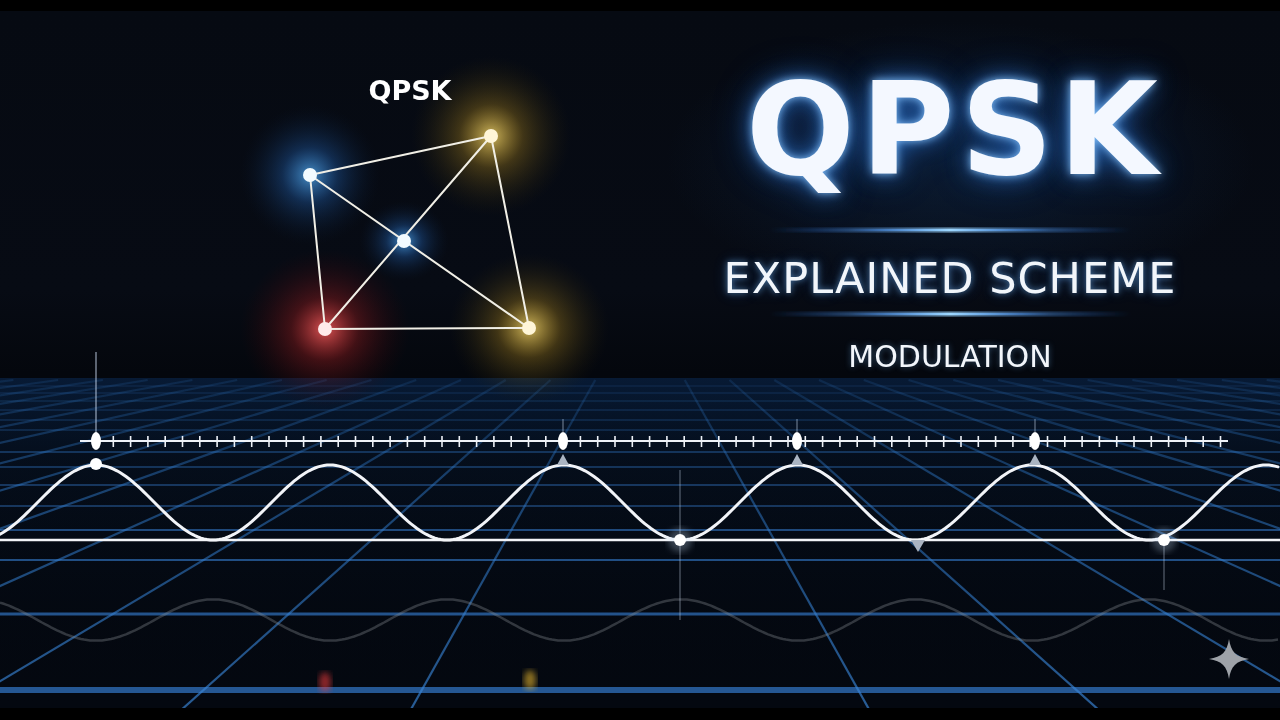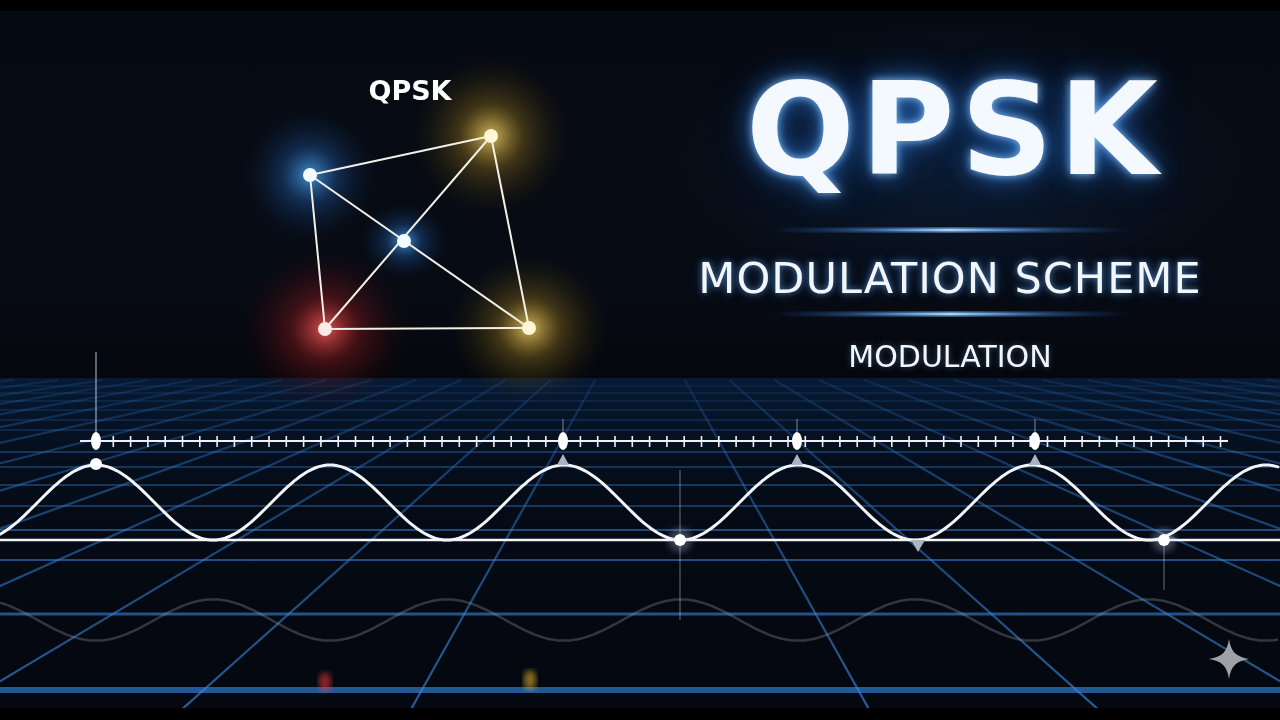--- a/index.html
+++ b/index.html
@@ -263,21 +263,21 @@
           <circle cx="680" cy="540" r="6" fill="#ffffff"></circle>
           <circle cx="1164" cy="540" r="12" fill="#cfe6ff" fill-opacity="0.25" filter="url(#blur4)"></circle>
           <circle cx="1164" cy="540" r="6" fill="#ffffff"></circle>
         </g>
 
       <path d="M911 540 L925 540 L918 552 Z" fill="#aab4c2"></path>
     </svg>
 
     <div class="constel-label" style="top:66px;">QPSK</div>
     <div class="title-big" style="top:55px;">QPSK</div>
-    <div class="title-sub" style="top:246px;">MODULATION SCHEME</div>
+    <div class="title-sub" style="top:246px;">EXPLAINED SCHEME</div>
     <div class="title-expl" style="top:331px;">MODULATION</div>
 
     <svg class="sparkle" viewBox="0 0 44 44" style="top:626px;">
       <path d="M22 2 C24 15 29 20 42 22 C29 24 24 29 22 42 C20 29 15 24 2 22 C15 20 20 15 22 2 Z" fill="#9ea2a8"></path>
     </svg>
   </div>
 
   <div class="bar-bottom"></div>
 </div>
 

